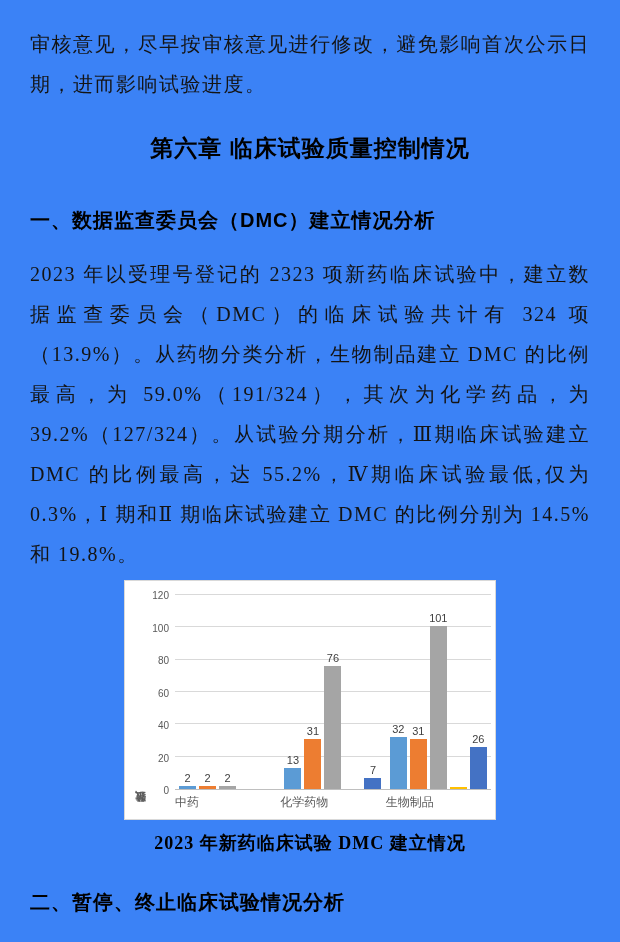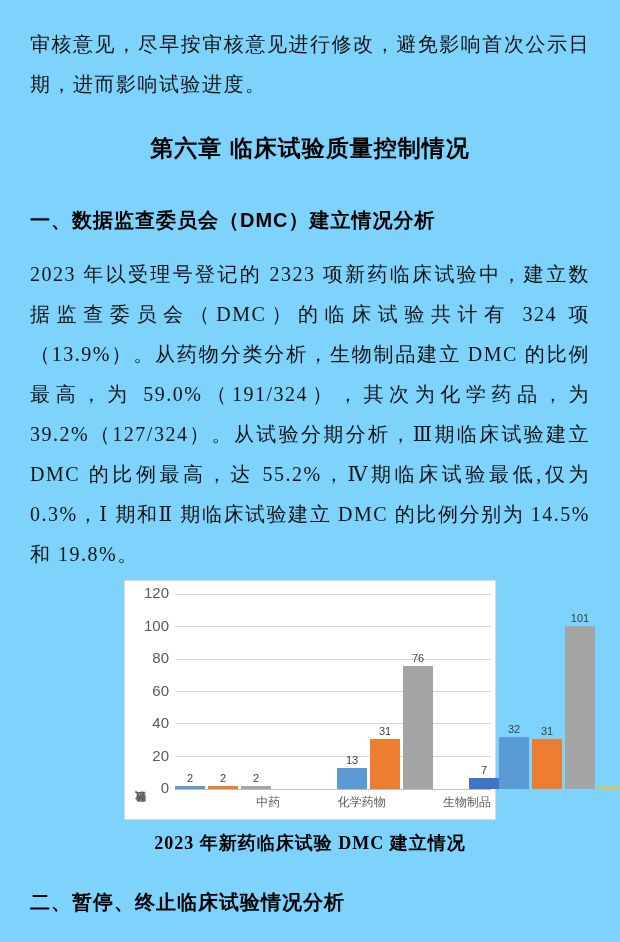--- a/index.html
+++ b/index.html
@@ -1,18 +1,18 @@
 <!DOCTYPE html>
 <html><head>
 <meta charset="utf-8">
 <style>
   * { margin: 0; padding: 0; box-sizing: border-box; }
   html, body { background: #ffffff; }
   .page {
-    width: 620px; height: 942px; margin: 0 auto; background: #7dd3fc;
+    width: 620px; height: 942px; margin: 0 auto; background: #3b82f6;
     overflow: hidden; position: relative;
     font-family: "Liberation Serif", "DejaVu Serif", serif;
     color: #111111;
     padding: 0 30px;
   }
   .body-para {
     font-size: 20px; line-height: 40px; letter-spacing: 1.5px;
     text-align: justify; color: #141414;
   }
   .p-top { padding-top: 24px; }
@@ -42,42 +42,42 @@
   }
   .chart-ylabel {
     writing-mode: vertical-rl; transform: rotate(180deg);
     font-size: 11px; color: #595959; display: flex; align-items: center;
     padding-bottom: 24px; flex: 0 0 16px;
   }
   .chart-main { flex: 1 1 auto; display: flex; flex-direction: column; min-width: 0; }
   .plot-row { flex: 1 1 auto; display: flex; min-height: 0; }
   .yticks { flex: 0 0 26px; position: relative; }
   .ytick {
-    position: absolute; right: 6px; font-size: 15px; color: #595959;
+    position: absolute; right: 6px; font-size: 10px; color: #595959;
     transform: translateY(6px);
   }
   .plot {
     flex: 1 1 auto; position: relative;
     border-bottom: 1px solid #bfbfbf;
   }
   .gridline {
     position: absolute; left: 0; right: 0; height: 1px; background: #d9d9d9;
   }
   .groups { position: absolute; left: 0; right: 0; top: 0; bottom: 0; display: flex; }
   .group {
     flex: 1 1 0; display: flex; align-items: flex-end; justify-content: center;
     gap: 3px;
   }
-  .bar { width: 30px; position: relative; }
+  .bar { width: 17px; position: relative; }
   .bar-label {
     position: absolute; bottom: 100%; left: 50%; transform: translateX(-50%);
     margin-bottom: 2px; font-size: 11px; color: #404040; white-space: nowrap;
   }
   .xlabels { flex: 0 0 auto; display: flex; margin-left: 26px; margin-top: 4px; }
-  .xlabel { flex: 1 1 0; text-align: right; font-size: 12px; color: #595959; }
+  .xlabel { flex: 1 1 0; text-align: left; font-size: 12px; color: #595959; }
   .legend {
     flex: 0 0 48px; display: flex; flex-direction: column; justify-content: center;
     gap: 11px; padding-left: 4px;
   }
   .legend-item { display: flex; align-items: center; gap: 4px; }
   .legend-swatch { width: 8px; height: 8px; flex: 0 0 8px; }
   .legend-label { font-size: 11px; color: #595959; white-space: nowrap; }
 
   .chart-caption {
     margin-top: 10px; text-align: center; font-weight: bold;

